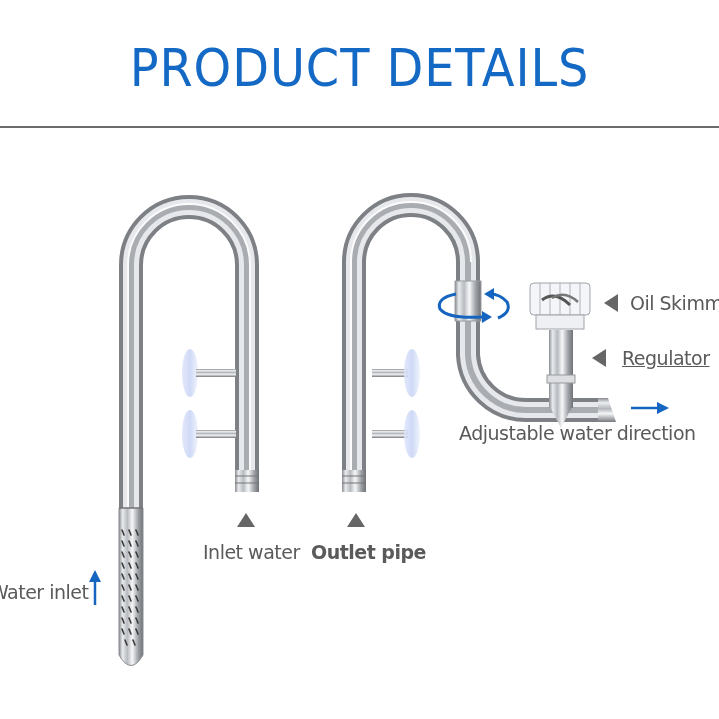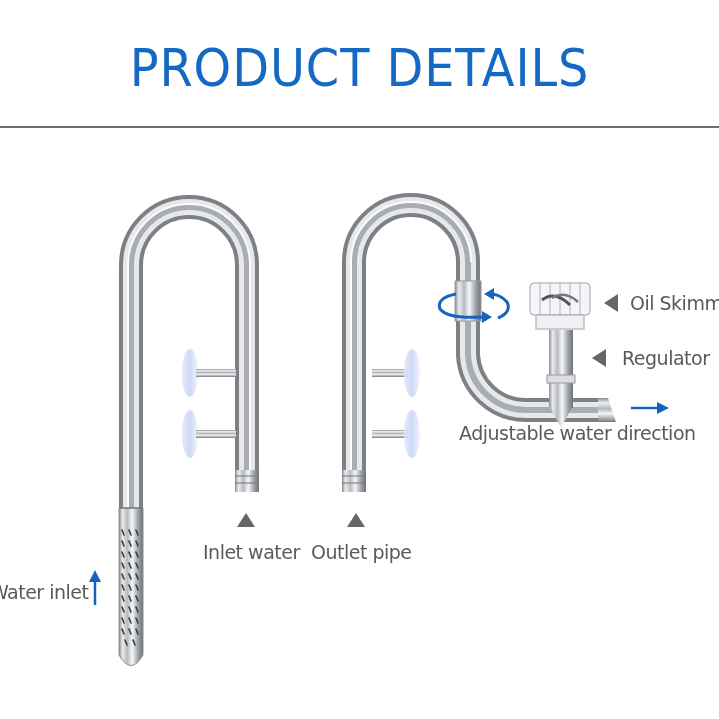--- a/index.html
+++ b/index.html
@@ -139,32 +139,32 @@
     <polygon points="482,311 492,317 482,323" fill="#1565c0" stroke="none"></polygon>
     <path d="M498 318 Q512 312 507 302 Q500 294 490 294"></path>
     <polygon points="494,288 484,294 494,300" fill="#1565c0" stroke="none"></polygon>
   </g>
 </svg>
 
 <div class="tri-left" style="left:604px; top:294px;"></div>
 <div class="label" style="left:630px; top:292px;">Oil Skimm</div>
 
 <div class="tri-left" style="left:592px; top:349px;"></div>
-<div class="label" style="left:622px; top:347px;">Regulator</div>
+<div class="label" style="left:622px; top:347px;text-decoration:underline;">Regulator</div>
 
 <svg style="position:absolute; left:631px; top:401px;" width="40" height="14" viewBox="0 0 40 14">
   <line x1="0" y1="7" x2="28" y2="7" stroke="#1565c0" stroke-width="2.5"></line>
   <polygon points="26,1 38,7 26,13" fill="#1565c0"></polygon>
 </svg>
 
 <div class="label" style="left:459px; top:422px;">Adjustable water direction</div>
 
 <div class="tri-up" style="left:237px; top:513px;"></div>
 <div class="label" style="left:203px; top:541px;">Inlet water</div>
 
 <div class="tri-up" style="left:347px; top:513px;"></div>
-<div class="label" style="left:311px; top:541px;">Outlet pipe</div>
+<div class="label" style="left:311px; top:541px;font-weight:bold;">Outlet pipe</div>
 
 <div class="label" style="left:-10px; top:581px;">Water inlet</div>
 <svg style="position:absolute; left:88px; top:570px;" width="14" height="36" viewBox="0 0 14 36">
   <polygon points="1,12 7,0 13,12" fill="#1565c0"></polygon>
   <line x1="7" y1="10" x2="7" y2="35" stroke="#1565c0" stroke-width="2.5"></line>
 </svg>
 
 </body></html>

